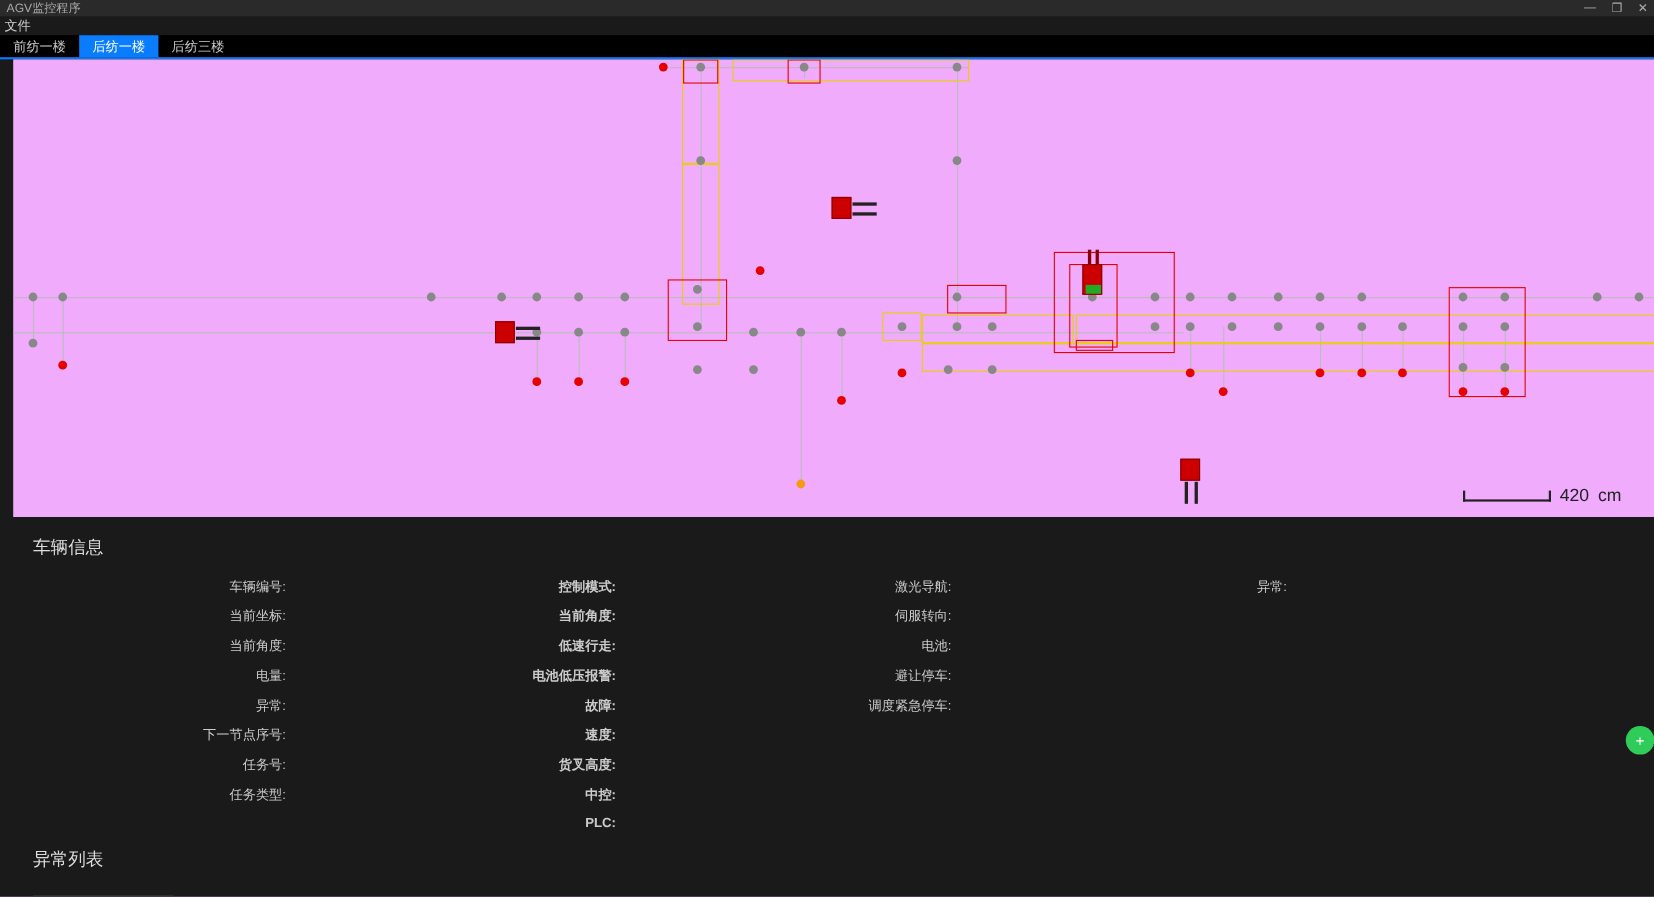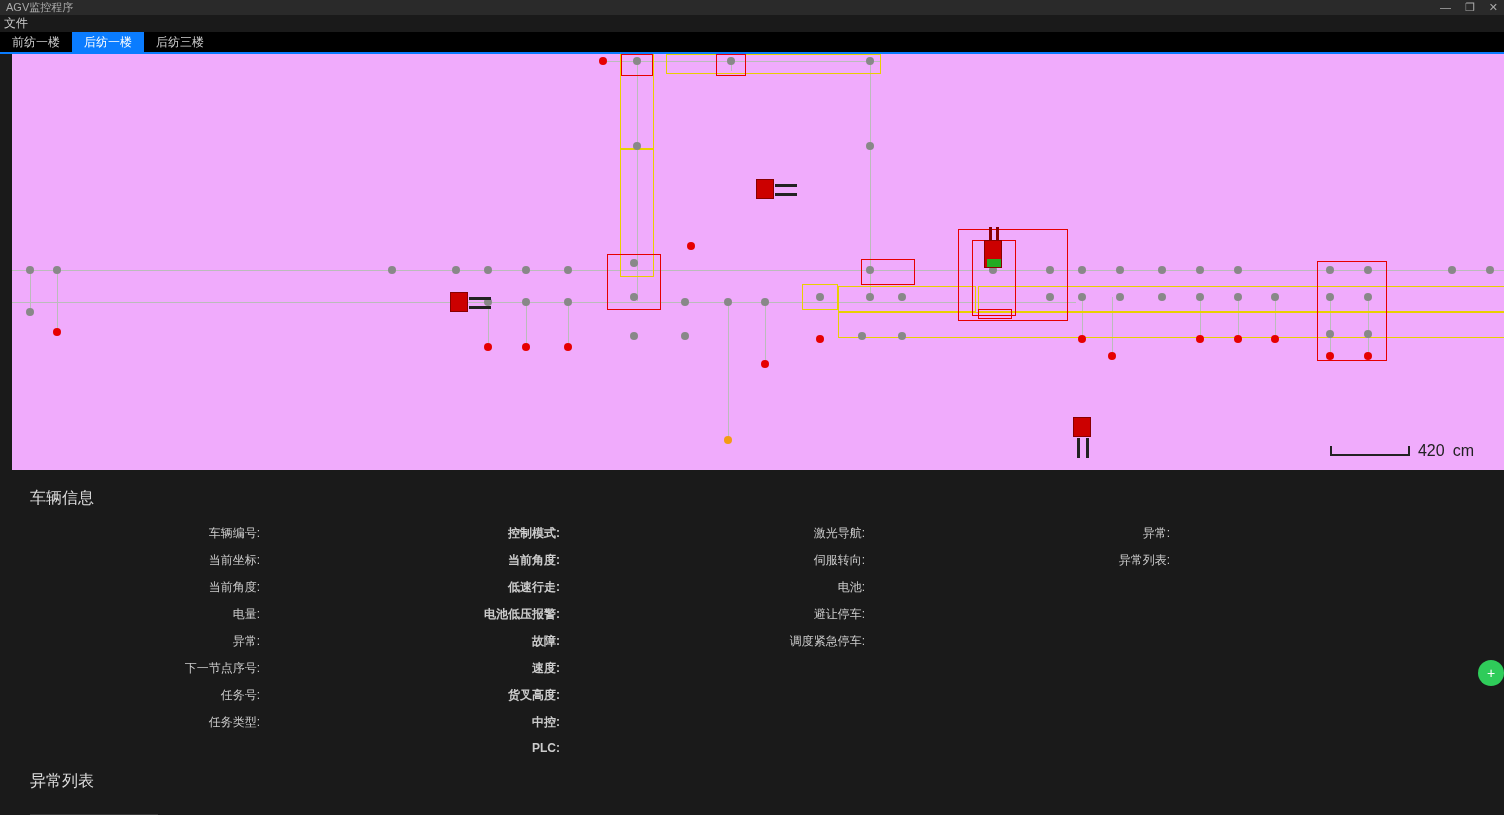--- a/index.html
+++ b/index.html
@@ -320,23 +320,20 @@
           <div class="info-label">避让停车:</div>
         </div>
         <div class="info-row">
           <div class="info-label">调度紧急停车:</div>
         </div>
       </div>
     <div class="info-col c4" id="col4">
         <div class="info-row">
           <div class="info-label">异常:</div>
         </div>
-        <div class="info-row">
-          <div class="info-label">异常列表:</div>
-        </div>
       </div>
   </div>
 </div>
 
 <div class="control-panel">
   <div class="section-title">异常列表</div>
   <div class="btn">导出日志</div>
 </div>
 
 <div class="fab">+</div>

